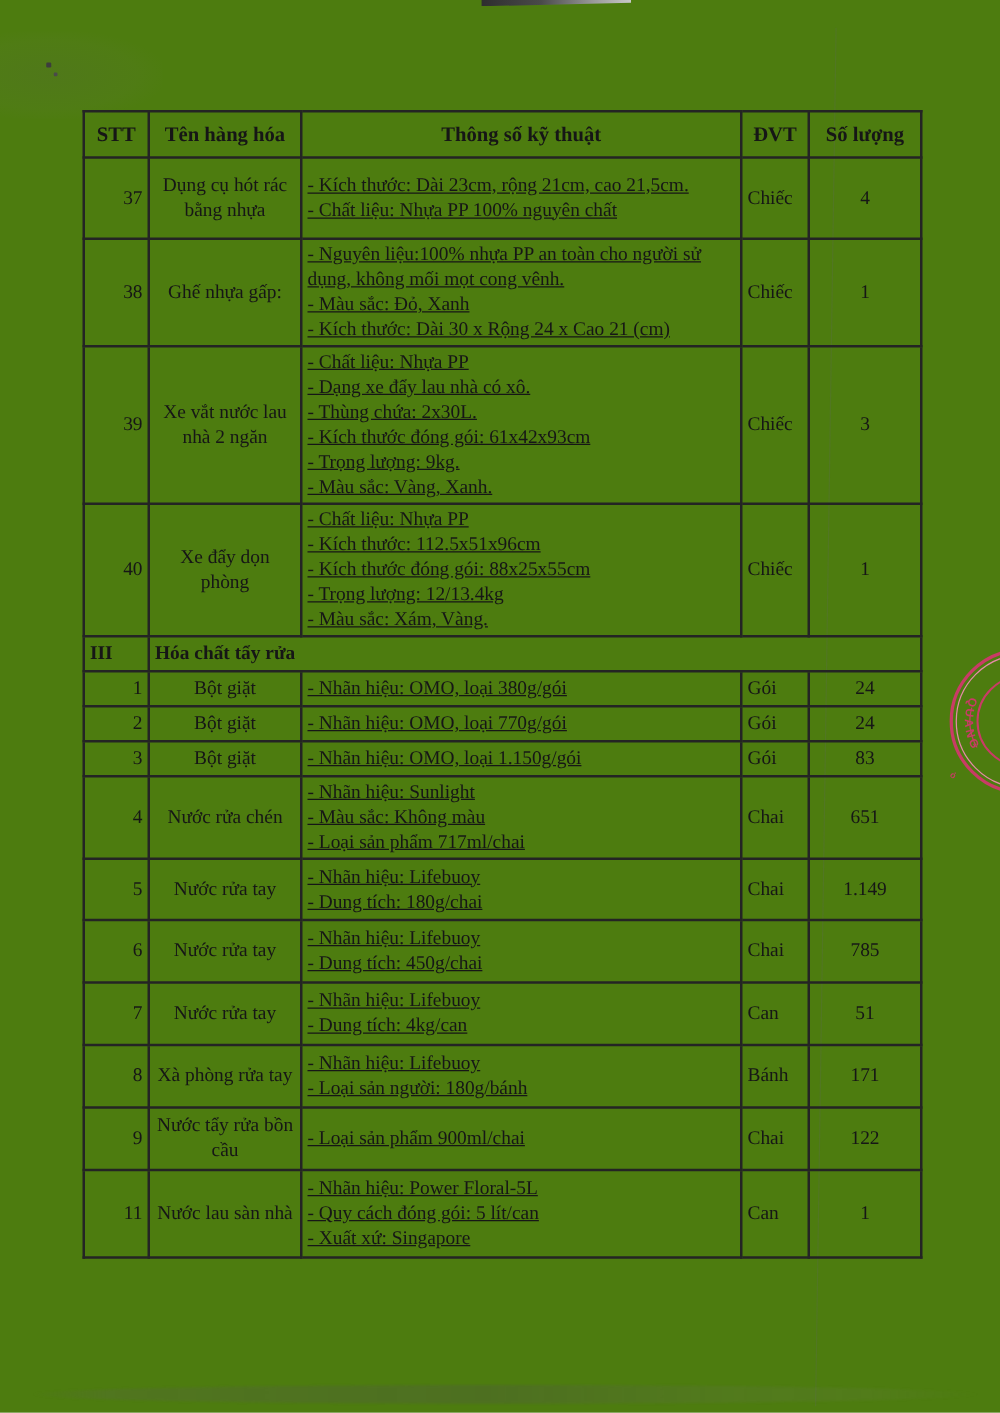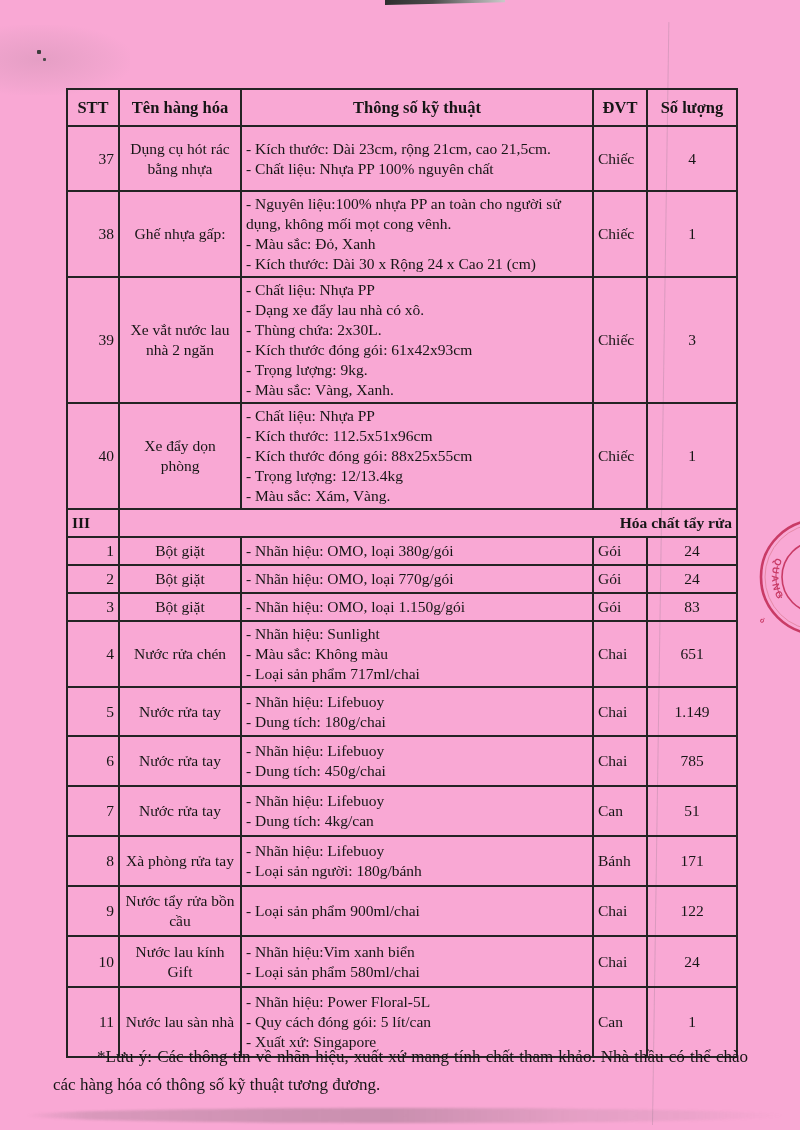--- a/index.html
+++ b/index.html
@@ -5,21 +5,21 @@
   html, body { margin: 0; padding: 0; }
   body {
     width: 800px; height: 1130px;
     background: #f2f2f0;
     font-family: "Liberation Serif", "DejaVu Serif", serif;
     color: #161616;
   }
   .page {
     position: relative;
     width: 800px; height: 1130px;
-    background: #f9a8d4;
+    background: #4d7c0f;
     overflow: hidden;
   }
 
   
   .artifact { position: absolute; pointer-events: none; }
   .top-bar {
     left: 385px; top: 0; width: 120px; height: 5px;
     background: linear-gradient(to right, #2e2e2e, #4a4a4a 40%, #9a9a9a 75%, #c9c9c9);
     clip-path: polygon(0 0, 100% 0, 100% 45%, 0 100%);
   }
@@ -61,25 +61,25 @@
     overflow: hidden;
   }
   .items th {
     font-size: 16.5px;
     font-weight: bold;
     text-align: center;
     padding: 4px 2px;
   }
   .c-stt  { text-align: right; }
   .c-name { text-align: center; padding-left: 8px; padding-right: 6px; }
-  .c-spec { text-align: left; padding-left: 9px; padding-right: 4px; }
+  .c-spec { text-align: left; padding-left: 9px; padding-right: 4px; text-decoration: underline; }
   .c-unit { }
   .c-qty  { text-align: center; }
   .sec-stt   { font-weight: bold; font-size: 16.5px; }
-  .sec-title { text-align: right; font-weight: bold; font-size: 16.5px; padding-left: 8px; }
+  .sec-title { text-align: left; font-weight: bold; font-size: 16.5px; padding-left: 8px; }
   .spec-line { white-space: normal; }
 
   
   .footnote {
     position: absolute; left: 53px; top: 1043px; width: 695px;
     font-size: 17px; line-height: 28px;
     text-align: justify; text-indent: 44px;
     margin: 0;
   }
 
@@ -248,45 +248,34 @@
       </tr>
       <tr style="height:50px">
         <td class="c-stt">9</td>
         <td class="c-name">Nước tẩy rửa bồn cầu</td>
         <td class="c-spec">
             <div class="spec-line">- Loại sản phẩm 900ml/chai</div>
           </td>
         <td class="c-unit">Chai</td>
         <td class="c-qty">122</td>
       </tr>
-      <tr style="height:51px">
-        <td class="c-stt">10</td>
-        <td class="c-name">Nước lau kính Gift</td>
-        <td class="c-spec">
-            <div class="spec-line">- Nhãn hiệu:Vim xanh biển</div>
-            <div class="spec-line">- Loại sản phẩm 580ml/chai</div>
-          </td>
-        <td class="c-unit">Chai</td>
-        <td class="c-qty">24</td>
-      </tr>
       <tr style="height:70px">
         <td class="c-stt">11</td>
         <td class="c-name">Nước lau sàn nhà</td>
         <td class="c-spec">
             <div class="spec-line">- Nhãn hiệu: Power Floral-5L</div>
             <div class="spec-line">- Quy cách đóng gói: 5 lít/can</div>
             <div class="spec-line">- Xuất xứ: Singapore</div>
           </td>
         <td class="c-unit">Can</td>
         <td class="c-qty">1</td>
       </tr>
     </tbody>
   </table>
 
-  <p class="footnote">*Lưu ý: Các thông tin về nhãn hiệu, xuất xứ mang tính chất tham khảo. Nhà thầu có thể chào các hàng hóa có thông số kỹ thuật tương đương.</p>
 
   <div class="stamp">
     <svg width="50" height="132" viewBox="0 0 50 132">
       <g fill="none" stroke="#c93b66">
         <circle cx="68" cy="65" r="57" stroke-width="2.6"></circle>
         <circle cx="68" cy="65" r="53" stroke-width="1" stroke="#e58aa7"></circle>
         <circle cx="68" cy="65" r="36" stroke-width="1.6"></circle>
         <path d="M 27.4 54.1 A 42 42 0 0 0 31.6 86" stroke-width="1"></path>
       </g>
       <path id="stamp-text-path" d="M 30.3 38.6 A 46 46 0 0 0 32.8 94.6" fill="none" stroke="none"></path>

